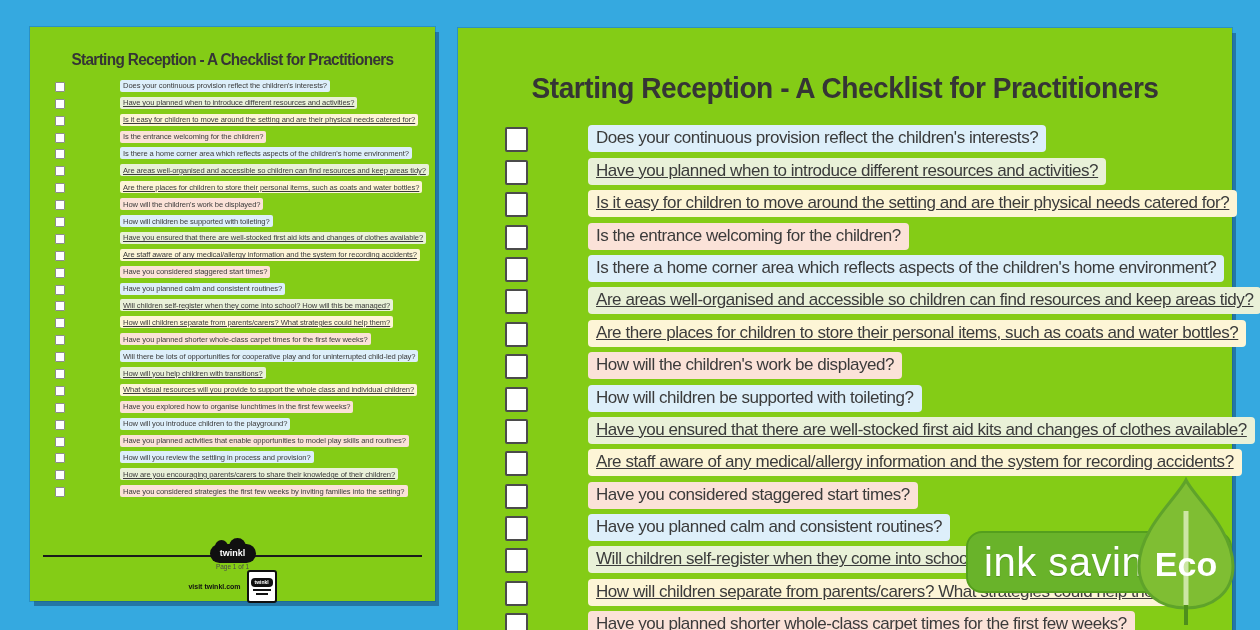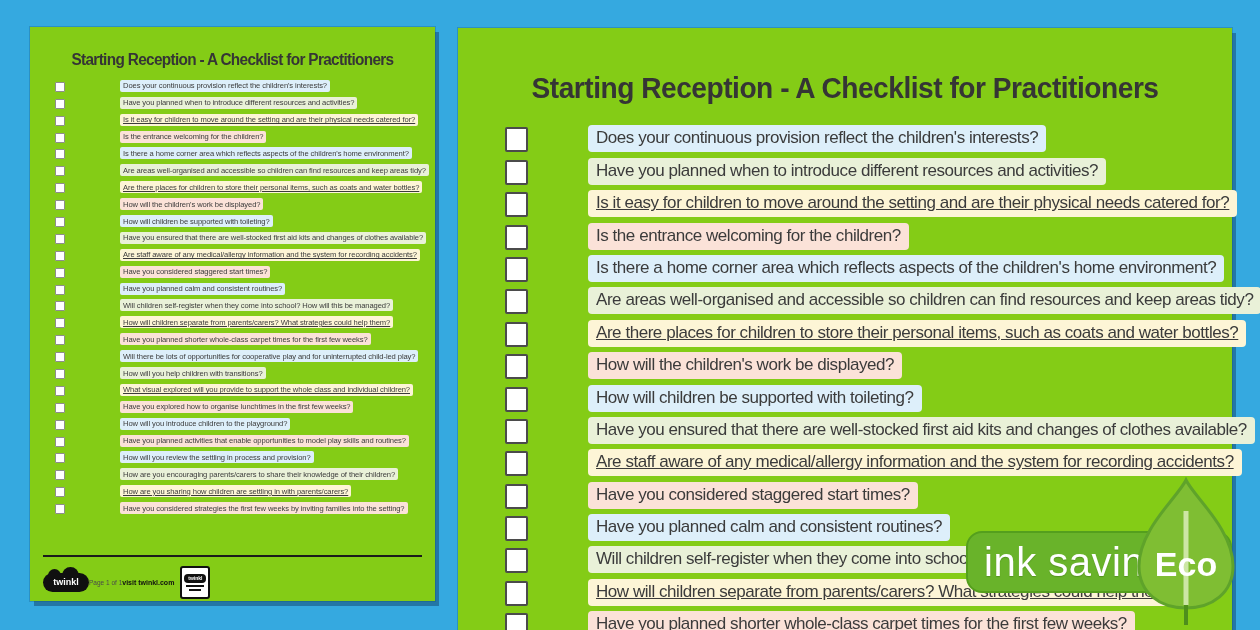--- a/index.html
+++ b/index.html
@@ -38,27 +38,27 @@
   .list-right .row{height:32.4px;}
 
   .cb{flex:0 0 auto;background:#fff;}
   .list-left  .cb{width:10px;height:10px;border:1px solid #8d8d8d;border-radius:1px;margin-right:7px;}
   .list-right .cb{width:23px;height:25px;border:2px solid #4b4b4b;border-radius:2px;margin-right:12px;}
 
   .hl{white-space:nowrap;color:var(--ink);}
   .list-left  .hl{font-size:7.6px;letter-spacing:-0.1px;padding:1.5px 3px;border-radius:2px;}
   .list-right .hl{font-size:17px;letter-spacing:-0.45px;padding:3px 8px 4px;border-radius:4px;}
   .hl-blue{background:var(--hl-blue);}
-  .hl-green{background:var(--hl-green);}
+  .hl-green{background:var(--hl-green);text-decoration:underline;}
   .hl-yellow{background:var(--hl-yellow);text-decoration:underline;}
   .hl-pink{background:var(--hl-pink);}
 
   
   .pfooter{position:absolute;left:13px;right:13px;top:528px;border-top:2.5px solid #1b1b1b;
-           height:48px;display:flex;align-items:center;justify-content:flex-start;padding-top:4px;}
+           height:48px;display:flex;align-items:center;justify-content:flex-end;padding-top:4px;flex-direction:column;}
   .cloud{position:relative;width:46px;height:19px;background:#101010;border-radius:10px;
          color:#fff;font-size:9px;font-weight:bold;text-align:center;line-height:19px;}
   .cloud::before{content:'';position:absolute;width:13px;height:13px;border-radius:50%;
                  background:#101010;top:-4px;left:5px;}
   .cloud::after{content:'';position:absolute;width:17px;height:17px;border-radius:50%;
                 background:#101010;top:-6px;left:19px;}
   .cloud span{position:relative;z-index:2;}
   .page-num{font-size:6.5px;color:#4a4a4a;}
   .visit{font-size:7px;font-weight:bold;color:#101010;}
   .footer-right{display:flex;align-items:center;gap:6px;}
@@ -152,45 +152,41 @@
         <div class="row">
           <span class="cb"></span>
           <span class="hl hl-blue">Will there be lots of opportunities for cooperative play and for uninterrupted child-led play?</span>
         </div>
         <div class="row">
           <span class="cb"></span>
           <span class="hl hl-green">How will you help children with transitions?</span>
         </div>
         <div class="row">
           <span class="cb"></span>
-          <span class="hl hl-yellow">What visual explored will you provide to support the whole class and individual children?</span>
+          <span class="hl hl-yellow">What visual resources will you provide to support the whole class and individual children?</span>
         </div>
         <div class="row">
           <span class="cb"></span>
           <span class="hl hl-pink">Have you explored how to organise lunchtimes in the first few weeks?</span>
         </div>
         <div class="row">
           <span class="cb"></span>
           <span class="hl hl-blue">How will you introduce children to the playground?</span>
         </div>
         <div class="row">
           <span class="cb"></span>
           <span class="hl hl-pink">Have you planned activities that enable opportunities to model play skills and routines?</span>
         </div>
         <div class="row">
           <span class="cb"></span>
           <span class="hl hl-blue">How will you review the settling in process and provision?</span>
         </div>
         <div class="row">
           <span class="cb"></span>
           <span class="hl hl-green">How are you encouraging parents/carers to share their knowledge of their children?</span>
-        </div>
-        <div class="row">
-          <span class="cb"></span>
-          <span class="hl hl-yellow">How are you sharing how children are settling in with parents/carers?</span>
         </div>
         <div class="row">
           <span class="cb"></span>
           <span class="hl hl-pink">Have you considered strategies the first few weeks by inviting families into the setting?</span>
         </div>
       </div>
     <div class="pfooter">
       <div class="cloud"><span>twinkl</span></div>
       <div class="page-num">Page 1 of 1</div>
       <div class="footer-right">

